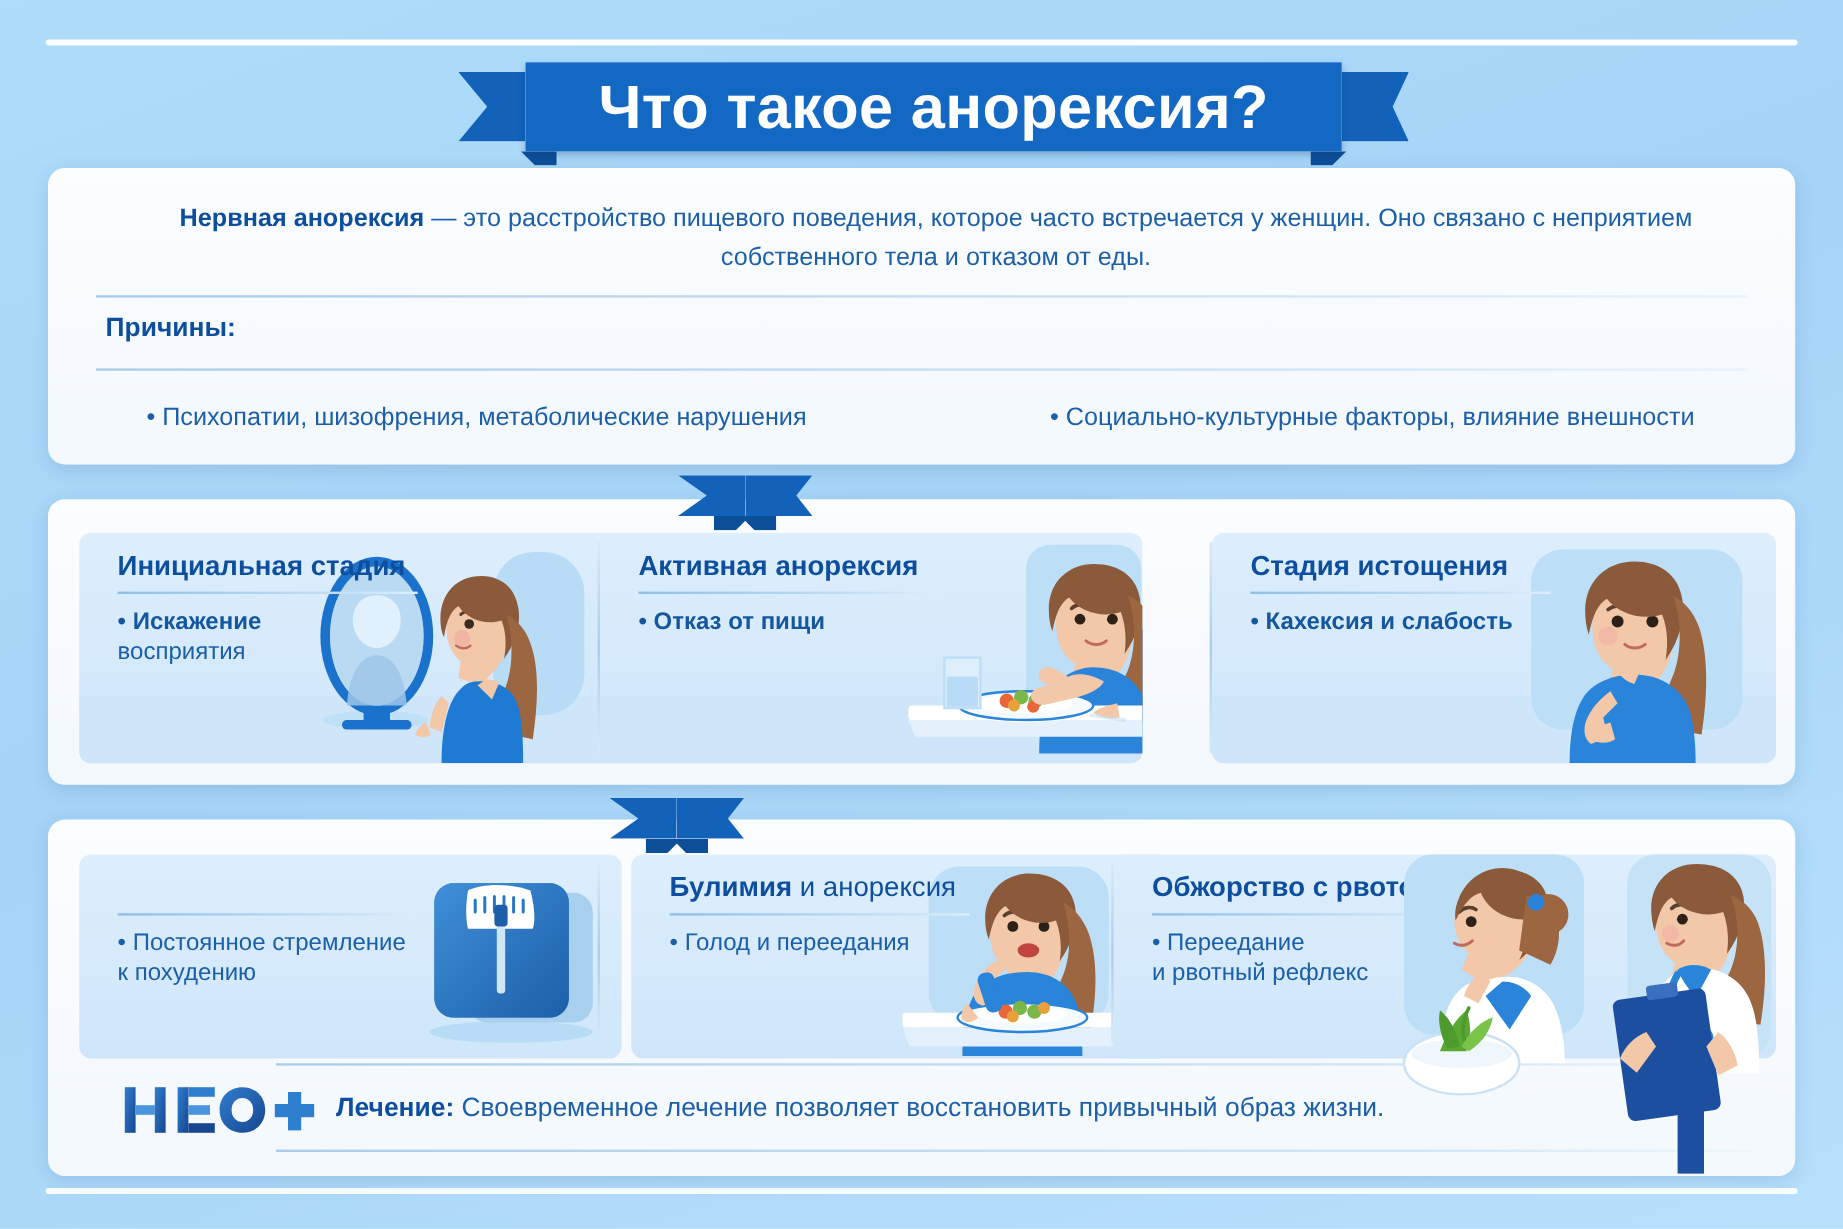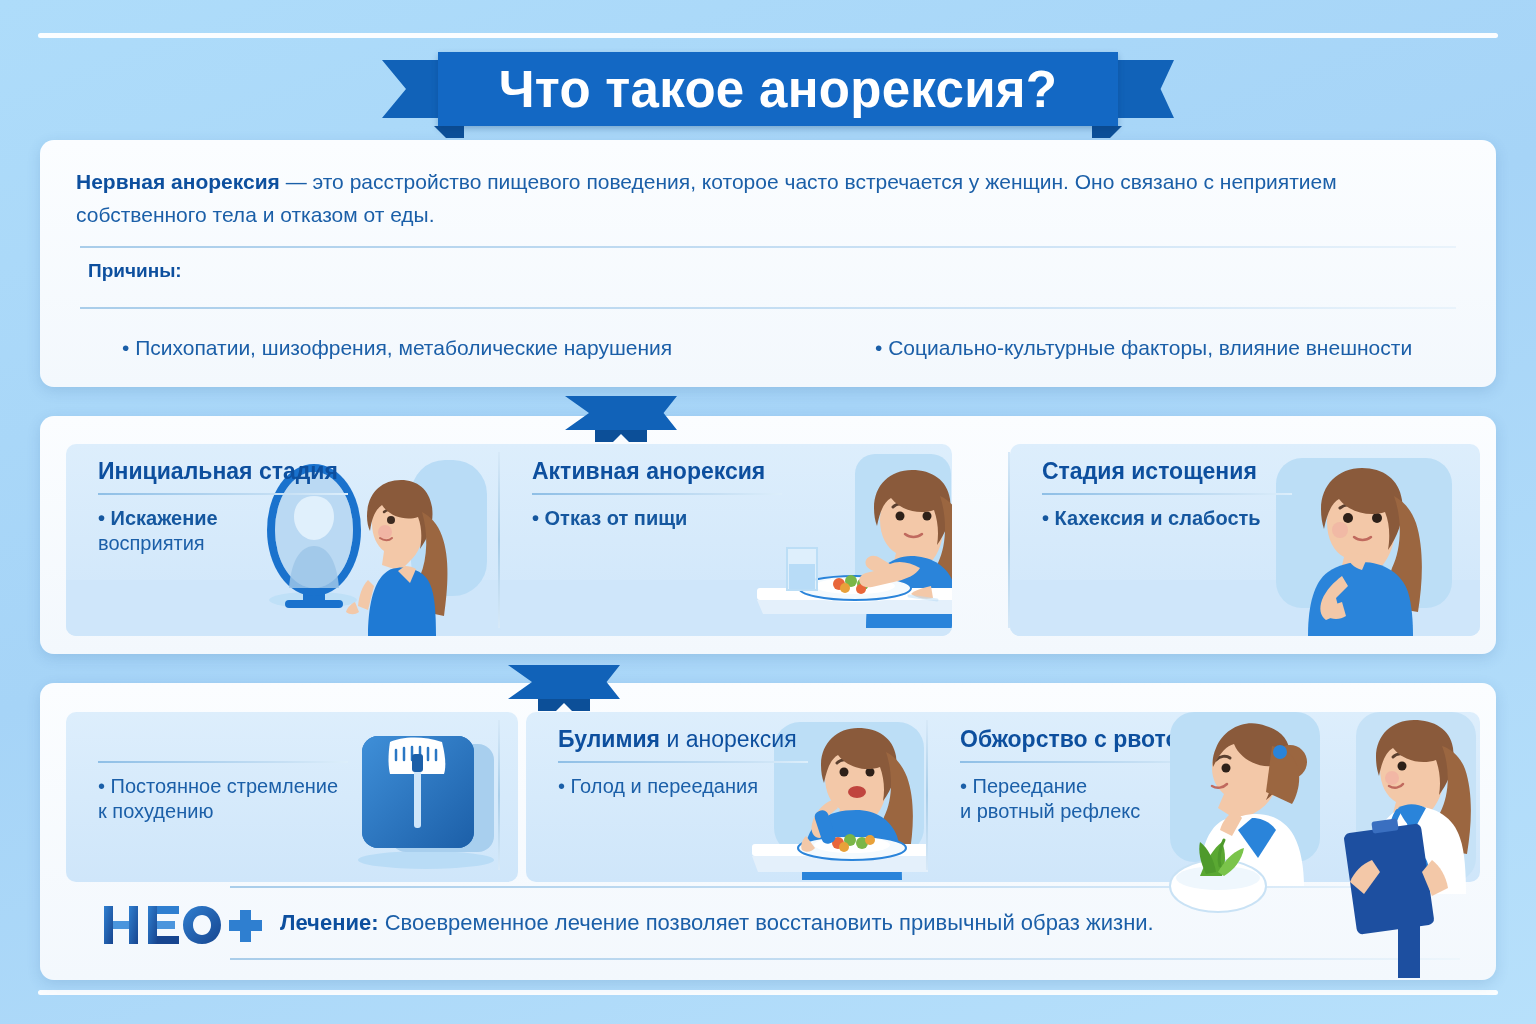--- a/index.html
+++ b/index.html
@@ -37,27 +37,27 @@
   #forms-ribbon .tail{height:34px;}
 
   
   .panel{position:absolute;background:linear-gradient(180deg,#fbfdff 0%,#f3f8fd 100%);
      border-radius:14px;box-shadow:0 4px 14px rgba(40,90,150,.16);}
   #intro-panel{left:40px;top:140px;width:1456px;height:247px;}
   #types-panel{left:40px;top:416px;width:1456px;height:238px;overflow:hidden;}
   #forms-panel{left:40px;top:683px;width:1456px;height:297px;overflow:hidden;}
 
   
-  .intro-text{position:absolute;left:36px;top:26px;width:1376px;text-align:left;
+  .intro-text{position:absolute;left:52px;top:26px;width:1376px;text-align:center;
      font-size:21px;color:#1b5fa8;line-height:1.55;}
   .intro-text b{color:#0d4f9e;font-weight:bold;}
   .rule{position:absolute;height:2px;background:linear-gradient(90deg,#a9cdea,#cfe4f6 70%,#e9f3fb);}
   #intro-rule1{left:40px;top:106px;width:1376px;}
   #intro-rule2{left:40px;top:167px;width:1376px;}
-  .causes-title{position:absolute;left:48px;top:120px;font-size:19px;font-weight:bold;color:#0d4f9e;}
+  .causes-title{position:absolute;left:48px;top:120px;font-size:22px;font-weight:bold;color:#0d4f9e;}
   .cause{position:absolute;top:196px;font-size:21px;color:#1b5fa8;}
   #cause-0{left:82px;}
   #cause-1{left:835px;}
 
   
   .card{position:absolute;background:linear-gradient(180deg,#ddeefc 0%,#cfe6fa 100%);
      border-radius:10px;overflow:hidden;}
   .card .ctitle{position:absolute;left:32px;top:14px;font-size:23px;font-weight:bold;color:#0d4f9e;white-space:nowrap;}
   .card .ctitle .thin{font-weight:normal;}
   .card .crule{position:absolute;left:32px;top:49px;height:2px;width:250px;

